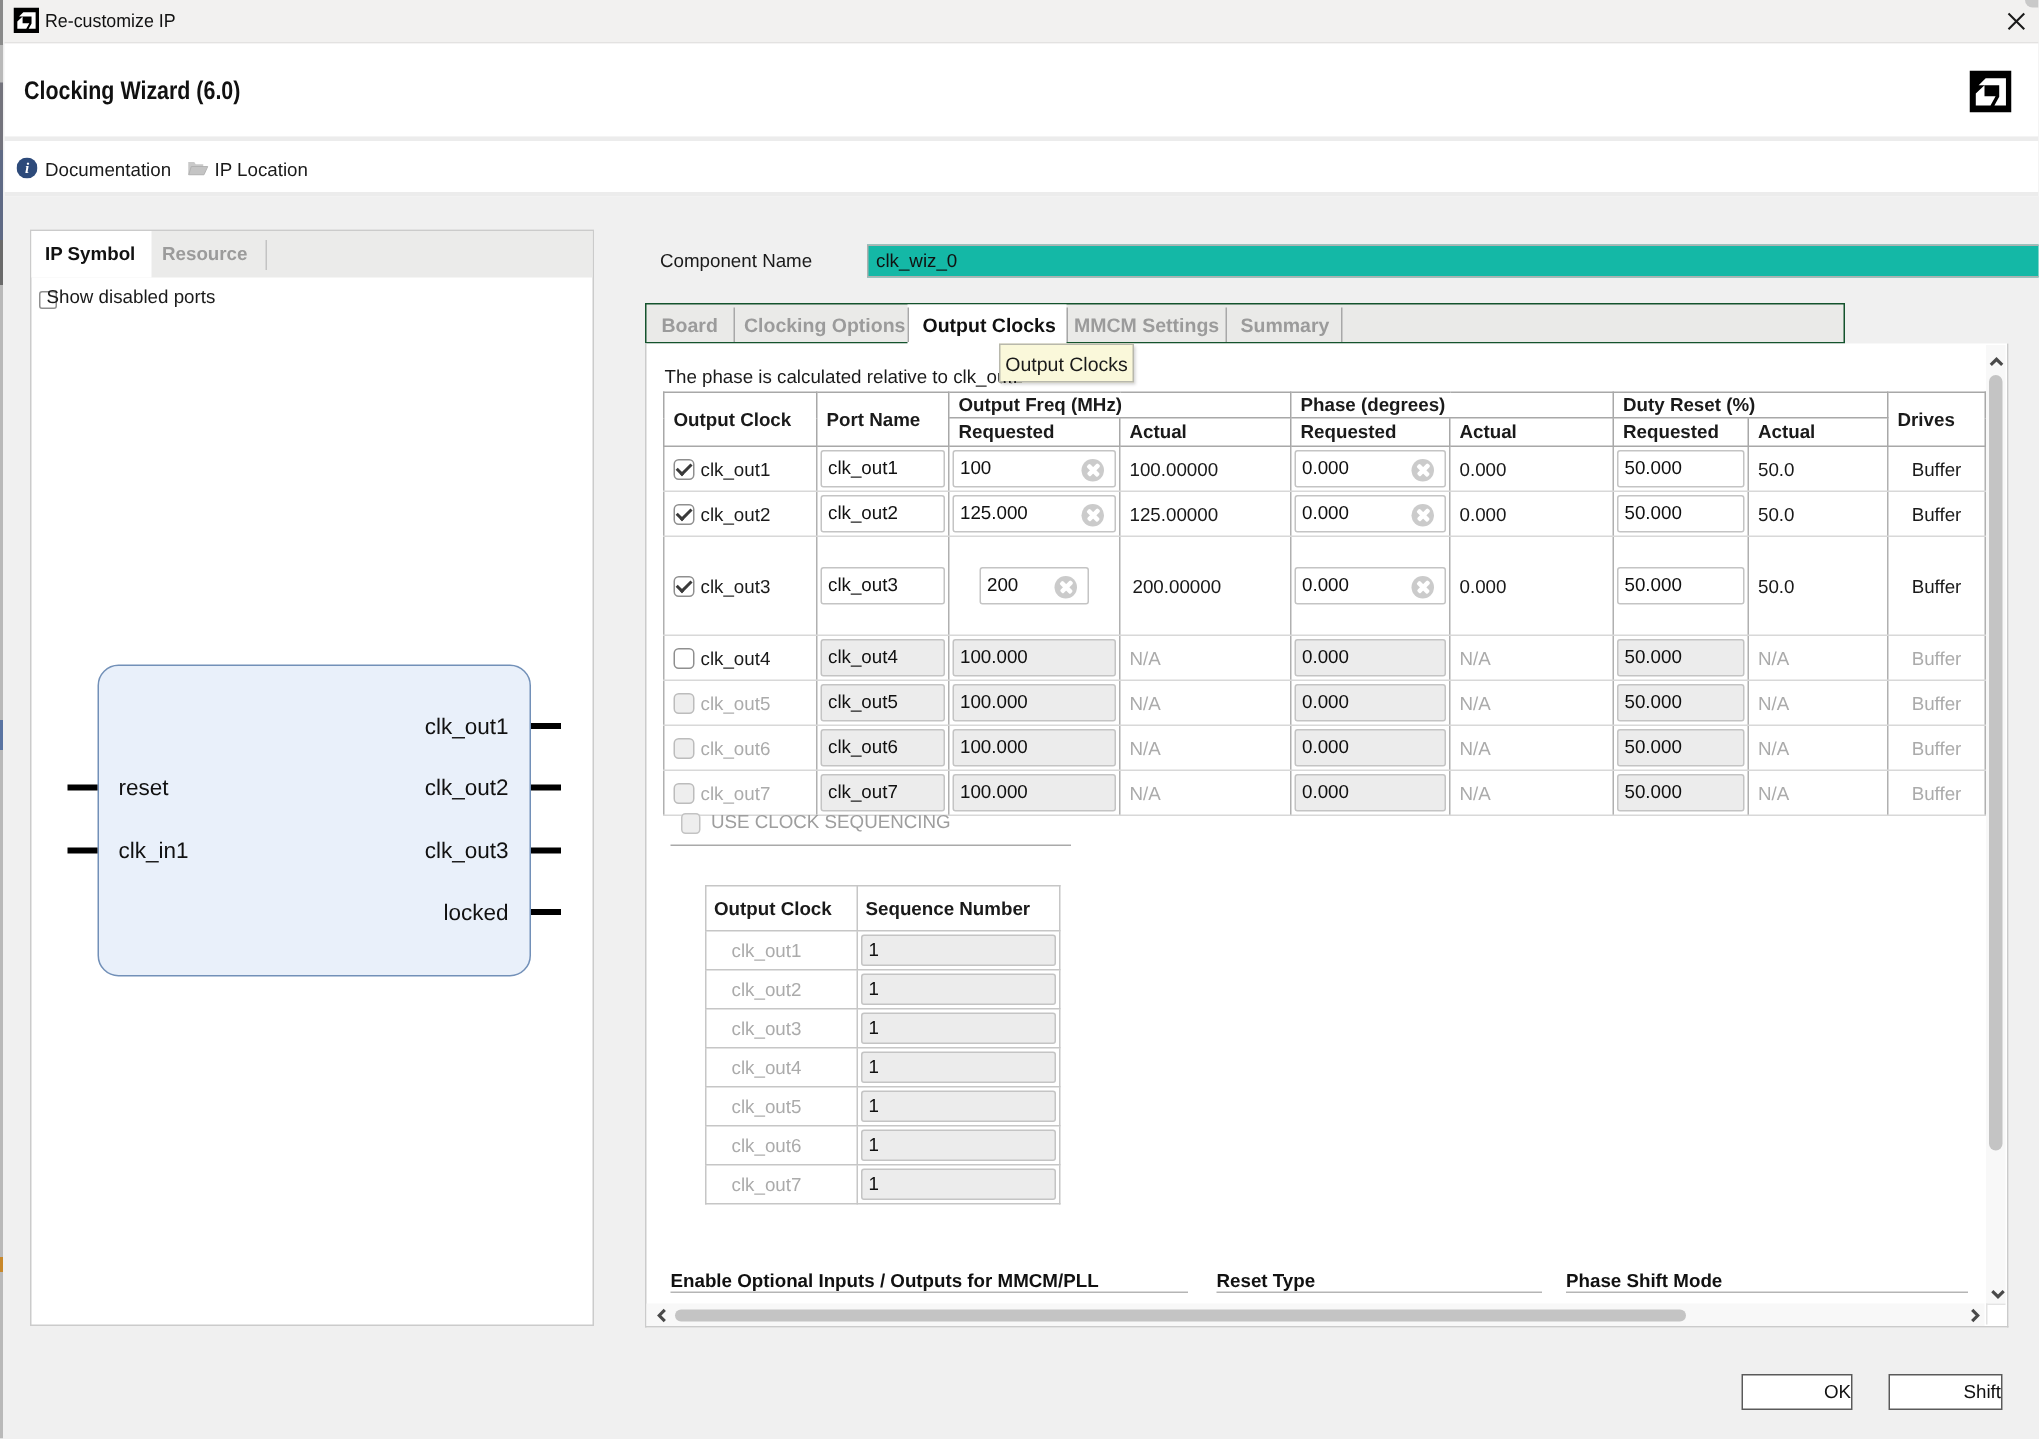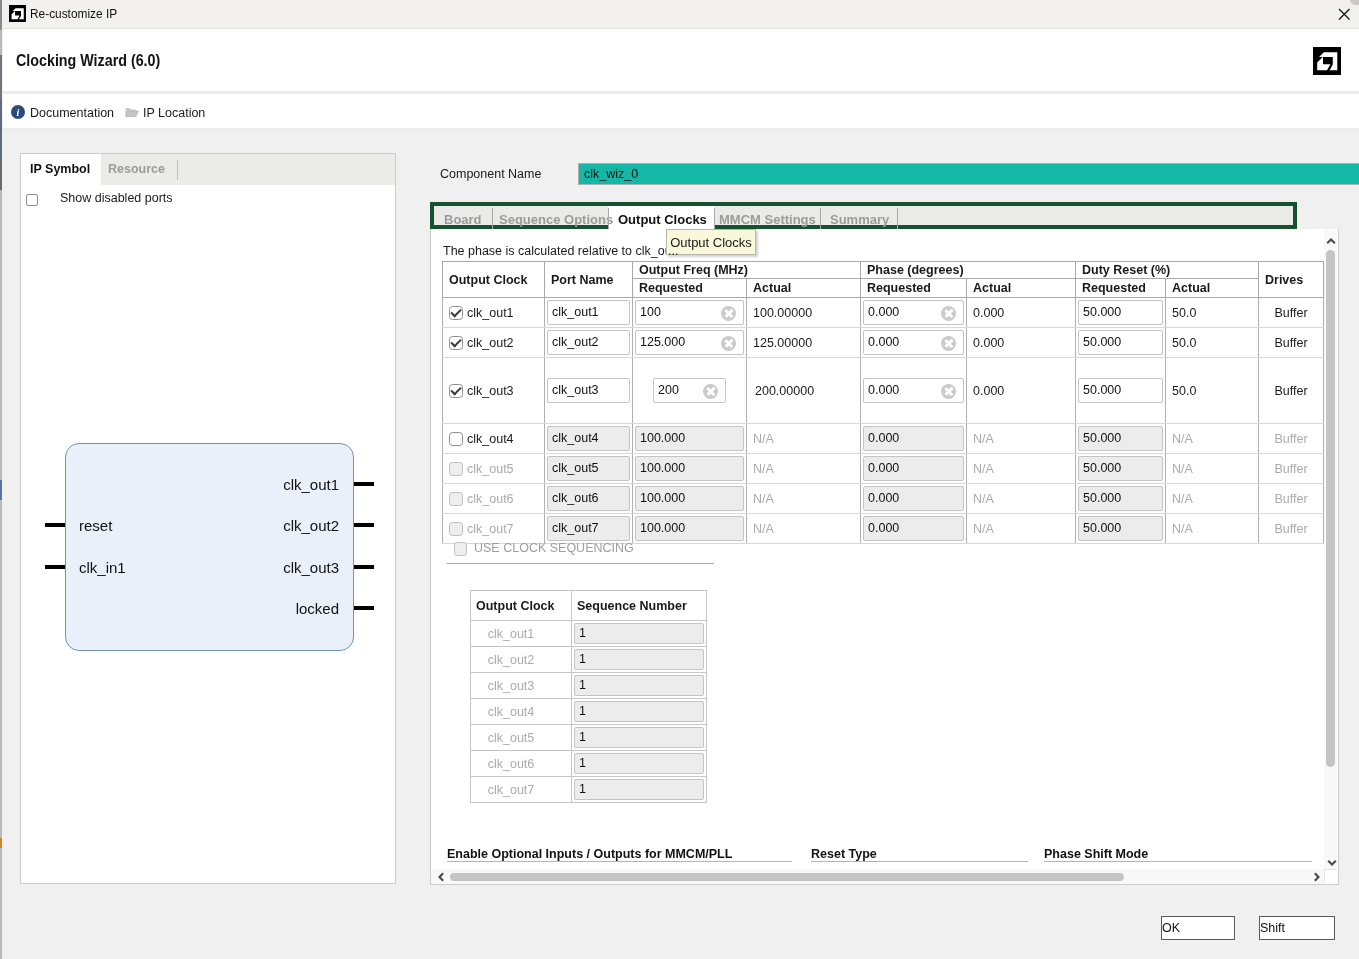--- a/index.html
+++ b/index.html
@@ -30,21 +30,21 @@
 
 #ipblock { left:44px; top:289px; width:289px; height:208px; background:#e9f0fa; border:1px solid #7290b8; border-radius:14px; }
 .stub { position:absolute; background:#000; height:4px; width:20px; }
 .plabel { position:absolute; font-size:15px; color:#111; }
 
 
 #compname-label { left:440px; top:167px; font-size:12.5px; }
 #compname-field { left:545px; top:163px; width:785px; height:22px; background:#14b8a6; border:1px solid #b0b0b0; font-size:12.5px; padding:3px 0 0 5px; color:#111;margin-left:33px; }
 
 
-#tabbar { left:430px; top:202px; width:867px; height:27px; background:#eaeae8; border:4px solid #14532d; }
+#tabbar { left:430px; top:202px; width:800px; height:27px; background:#eaeae8; border:1px solid #14532d; }
 #tabcontent { left:430px; top:229px; width:909px; height:656px; background:#ffffff; border:1px solid #cbcbcb; border-top:none; }
 .tabtxt { position:absolute; top:6px; font-weight:bold; font-size:13px; color:#9b9b9b; }
 .tabsep { position:absolute; top:2px; width:1px; height:23px; background:#a8a8a8; }
 #tab-sel { position:absolute; left:174px; top:0; width:106px; height:27px; background:#ffffff; }
 
 #phasetext { left:443px; top:244px; font-size:12.5px; z-index:10; }
 
 
 #tooltip { left:666px; top:229px; width:90px; height:26px; background:#faf8da; border:1px solid #b8b8ac; box-shadow:1.5px 1.5px 2px rgba(0,0,0,0.18); font-size:13px; padding-top:5px; text-align:center; z-index:50; }
 
@@ -75,21 +75,21 @@
 .seqfield { margin:2px; height:21px !important; padding-top:2px !important; color:#111; }
 .cbk:before { content:""; position:absolute; left:1.2px; top:2px; width:7.5px; height:3.6px; border-left:2.4px solid #3a3a3a; border-bottom:2.4px solid #3a3a3a; transform:rotate(-45deg); }
 
 
 #vscroll { left:1324px; top:230px; width:13px; height:639px; background:#f8f8f8; }
 #vthumb { left:1326px; top:250px; width:8.5px; height:517px; background:#c4c4c4; border-radius:5px; }
 #hscroll { left:431px; top:869px; width:892px; height:15px; background:#f8f8f8; }
 #hthumb { left:450px; top:872.5px; width:674px; height:8px; background:#c4c4c4; border-radius:4px; }
 
 
-.btn { position:absolute; height:24px; background:#ffffff; border:1px solid #5a5a5a; font-size:12.5px; text-align:left; padding-top:4px; color:#111; }
+.btn { position:absolute; height:24px; background:#ffffff; border:1px solid #5a5a5a; font-size:12.5px; text-align:right; padding-top:4px; color:#111; }
 
 .secthead { position:absolute; font-weight:bold; font-size:12.5px; color:#111; }
 .secline { position:absolute; height:1px; background:#b5b5b5; }
 </style>
 </head>
 <body>
 
 <div class="abs" style="left:0;top:0;width:2px;height:959px;background:#b9b9b9"></div>
 <div class="abs" style="left:0;top:0;width:2px;height:30px;background:#8a8a8a"></div>
 <div class="abs" style="left:0;top:55px;width:2px;height:45px;background:#73737c"></div>
@@ -131,21 +131,21 @@
 <div class="abs" style="left:143px;top:106px;font-size:12.5px">IP Location</div>
 
 
 <div id="lpanel" class="abs">
   <div id="ltabbar" class="abs"></div>
   <div class="ltab-sel abs"></div>
   <div id="ipsym-txt" class="abs">IP Symbol</div>
   <div id="res-txt" class="abs">Resource</div>
   <div id="ltab-sep" class="abs"></div>
   <span class="cb abs" style="left:5px;top:38px;width:12px;height:12px;border-radius:2px"></span>
-  <div class="abs" style="left:39px;top:37px;font-size:12.5px">Show disabled ports</div>
+  <div class="abs" style="left:10px;top:37px;font-size:12.5px">Show disabled ports</div>
 
   <div id="ipblock" class="abs"></div>
   <div class="stub" style="left:24px;top:369px"></div>
   <div class="stub" style="left:24px;top:411px"></div>
   <div class="stub" style="left:333px;top:328px"></div>
   <div class="stub" style="left:333px;top:369px"></div>
   <div class="stub" style="left:333px;top:411px"></div>
   <div class="stub" style="left:333px;top:452px"></div>
   <div class="plabel" style="left:58px;top:363px">reset</div>
   <div class="plabel" style="left:58px;top:405px">clk_in1</div>
@@ -155,21 +155,21 @@
   <div class="plabel" style="right:56px;top:446px">locked</div>
 </div>
 
 <div id="compname-label" class="abs">Component Name</div>
 <div id="compname-field" class="abs">clk_wiz_0</div>
 
 <div id="tabbar" class="abs">
   <div id="tab-sel"></div>
   <div class="tabtxt" style="left:10px">Board</div>
   <div class="tabsep" style="left:58px"></div>
-  <div class="tabtxt" style="left:65px">Sequence Options</div>
+  <div class="tabtxt" style="left:65px">Clocking Options</div>
   <div class="tabsep" style="left:174px"></div>
   <div class="tabtxt" style="left:184px;color:#111">Output Clocks</div>
   <div class="tabsep" style="left:280px"></div>
   <div class="tabtxt" style="left:285px">MMCM Settings</div>
   <div class="tabsep" style="left:386px"></div>
   <div class="tabtxt" style="left:396px">Summary</div>
   <div class="tabsep" style="left:463px"></div>
 </div>
 <div id="tabcontent" class="abs"></div>
 

